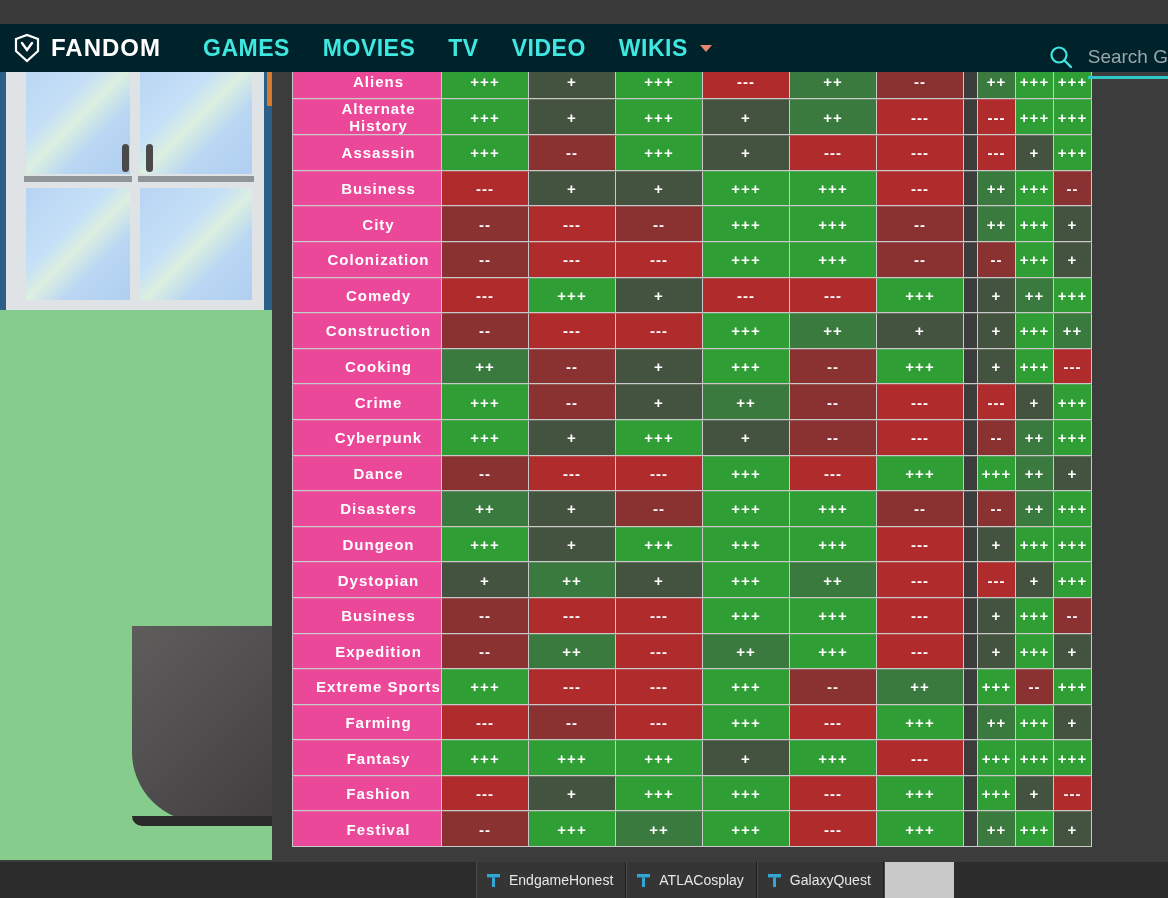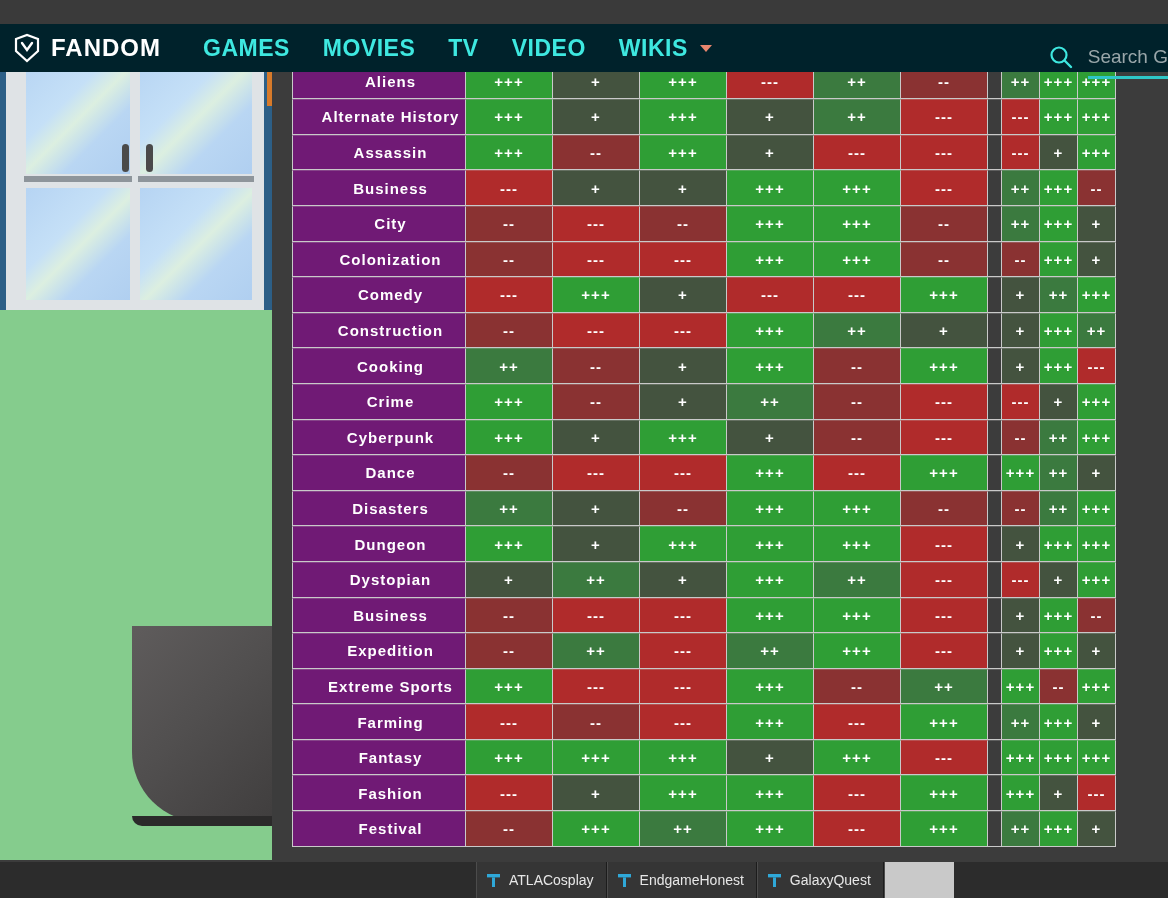--- a/index.html
+++ b/index.html
@@ -112,23 +112,23 @@
     height:35.6px;
     border-right:1px solid #c9c9c9;
     border-bottom:1px solid #c9c9c9;
     border-top:1px solid rgba(200,200,200,.25);
     font-size:15px; color:#ffffff; font-weight:bold;
     text-align:center; vertical-align:middle;
     letter-spacing:1px;
     overflow:hidden;
   }
   td.rowlabel{
-    background:#701a75; color:#e9e9e9; font-weight:normal;
+    background:#ec4899; color:#e9e9e9; font-weight:normal;
     text-align:left; padding-left:23px;
-    width:174px;
+    width:150px;
     font-size:16px; letter-spacing:0;
     border-left:1px solid #c9c9c9;
   }
   td.wide{ width:87px; }
   td.narrow{ width:38px; font-size:13px; letter-spacing:0; }
   td.gapcol{
     width:14px; background:#3c3c3c; border:none;
   }
 
   
@@ -532,30 +532,30 @@
 
 <div id="taskbar">
   <div class="tb-strip"></div>
   <div class="task-item">
     <span class="task-icon">
       <svg viewBox="0 0 15 15" width="15" height="15">
         <rect x="1" y="1" width="13" height="3.4" fill="#2fa8d8"></rect>
         <rect x="6" y="4.4" width="3" height="9.6" fill="#2fa8d8"></rect>
       </svg>
     </span>
-    <span class="task-label">ATLACosplay</span>
+    <span class="task-label">EndgameHonest</span>
   </div>
   <div class="task-item">
     <span class="task-icon">
       <svg viewBox="0 0 15 15" width="15" height="15">
         <rect x="1" y="1" width="13" height="3.4" fill="#2fa8d8"></rect>
         <rect x="6" y="4.4" width="3" height="9.6" fill="#2fa8d8"></rect>
       </svg>
     </span>
-    <span class="task-label">EndgameHonest</span>
+    <span class="task-label">ATLACosplay</span>
   </div>
   <div class="task-item">
     <span class="task-icon">
       <svg viewBox="0 0 15 15" width="15" height="15">
         <rect x="1" y="1" width="13" height="3.4" fill="#2fa8d8"></rect>
         <rect x="6" y="4.4" width="3" height="9.6" fill="#2fa8d8"></rect>
       </svg>
     </span>
     <span class="task-label">GalaxyQuest</span>
   </div>

